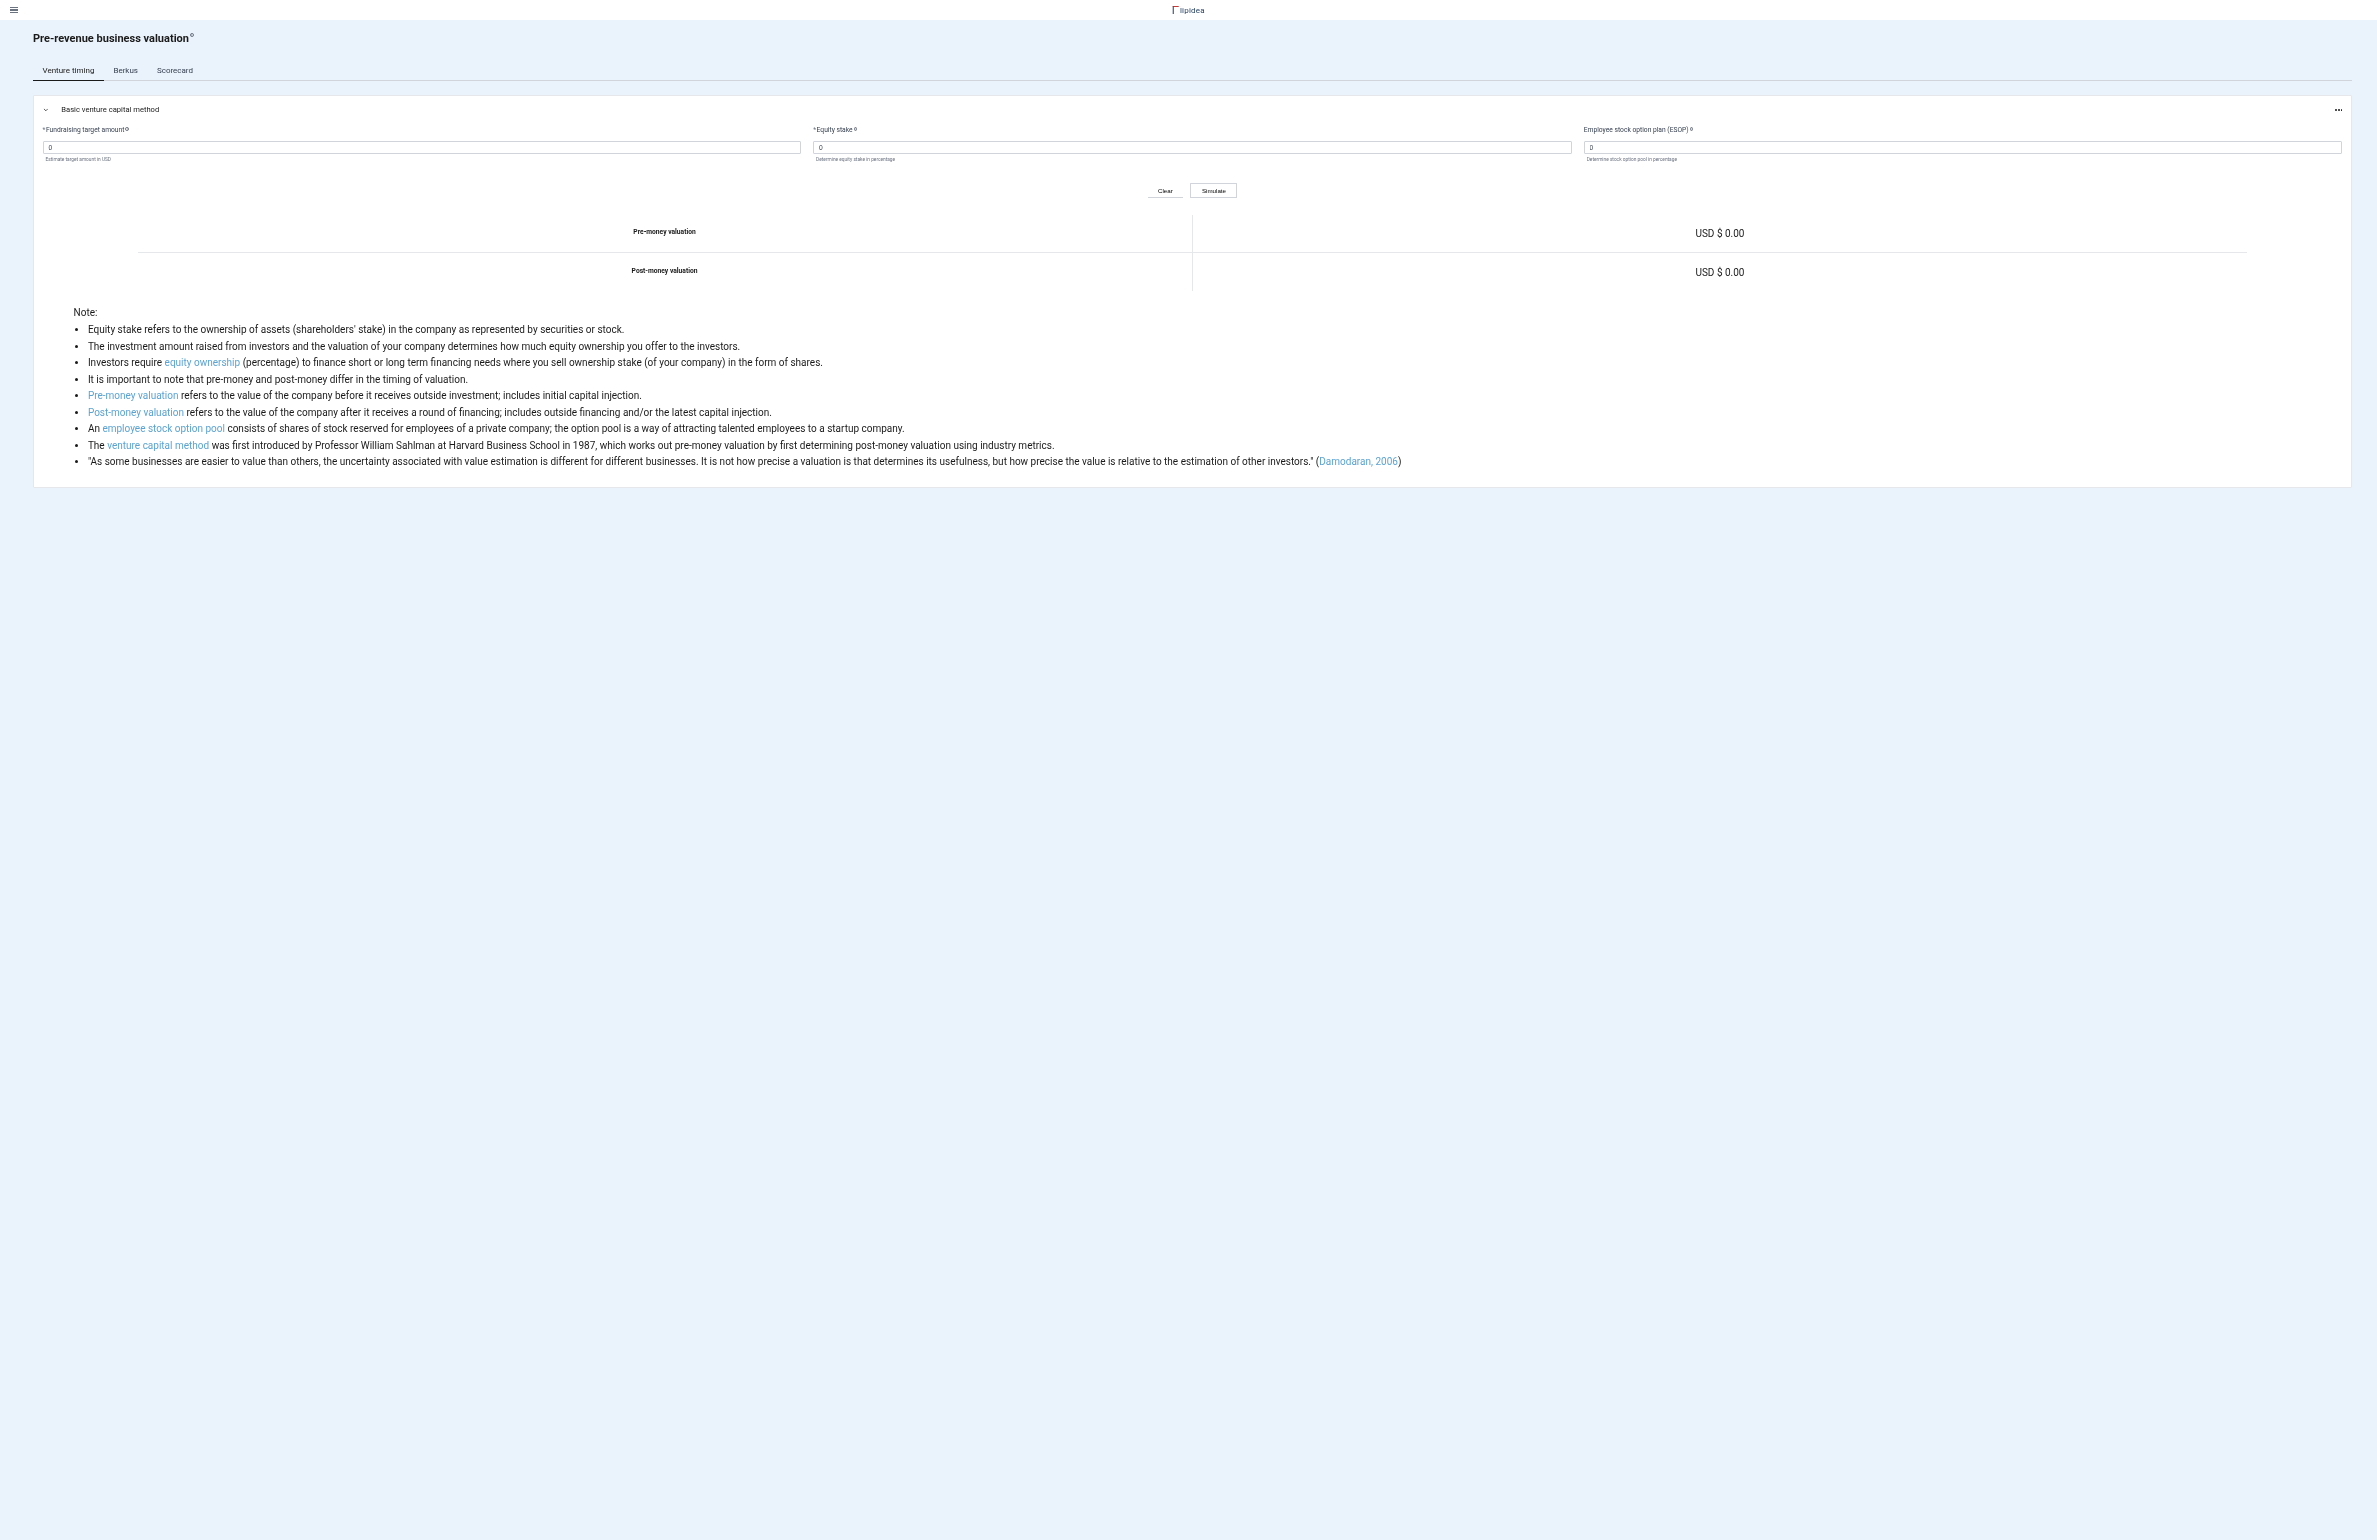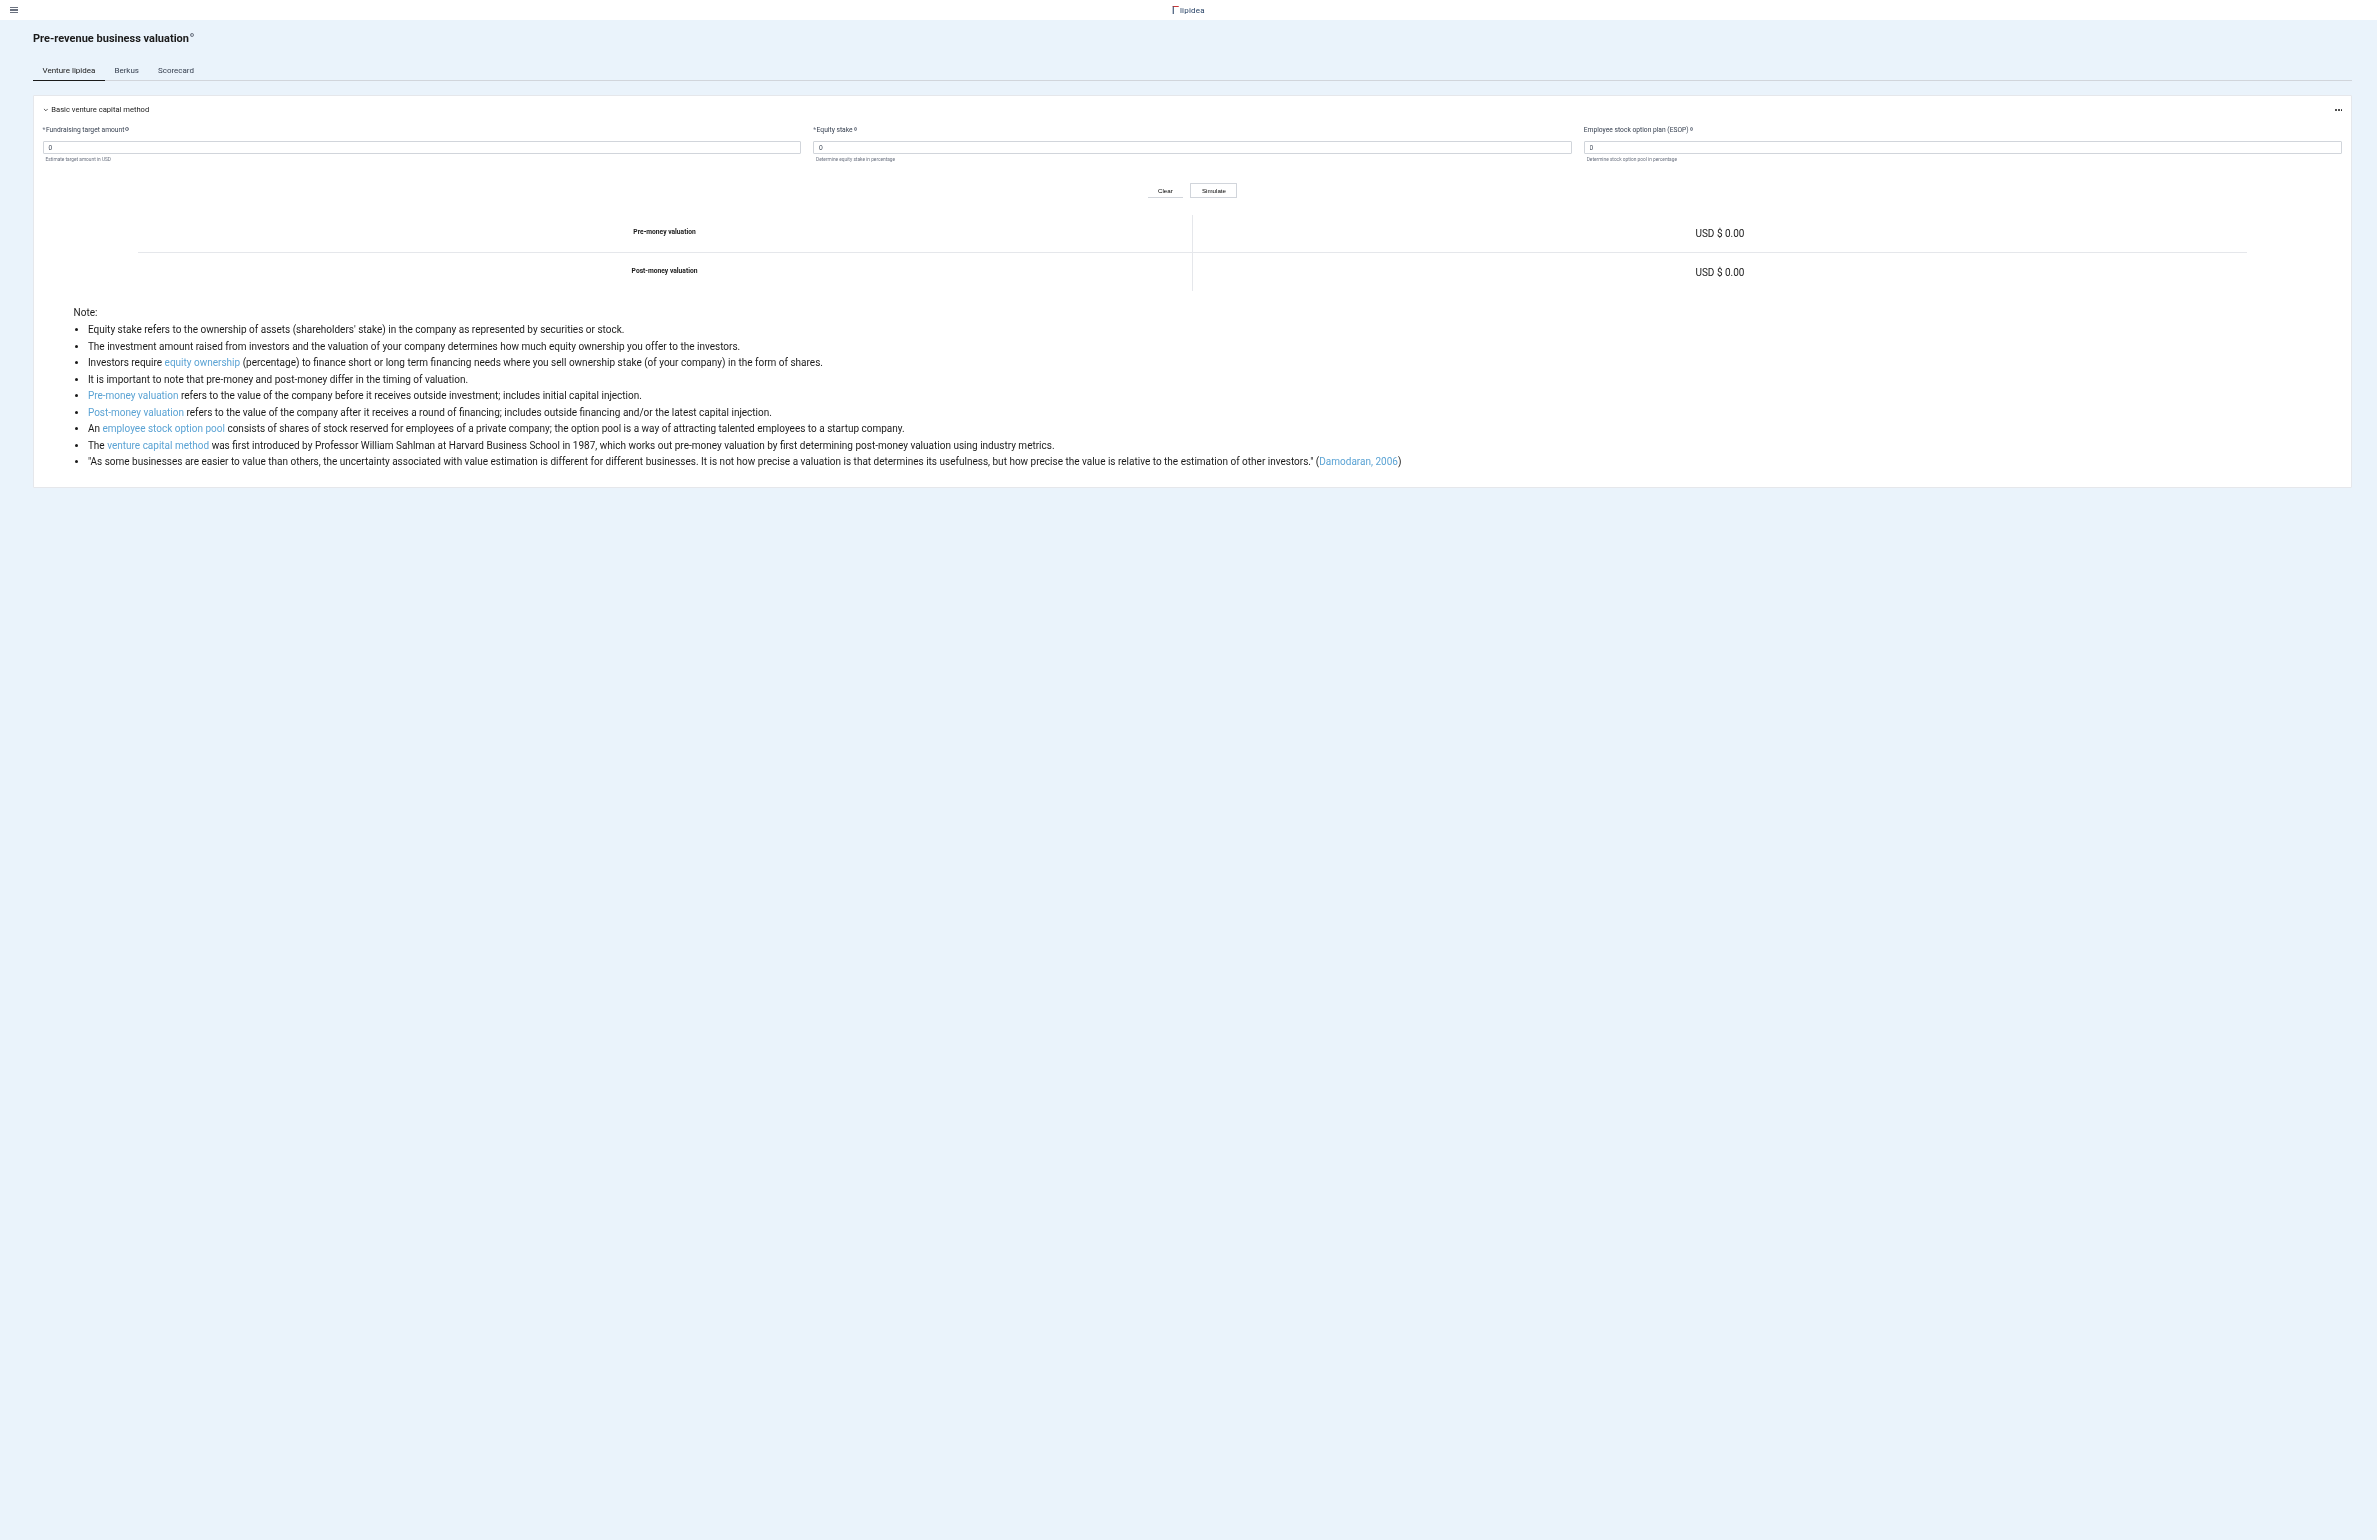--- a/index.html
+++ b/index.html
@@ -108,21 +108,21 @@
       padding: 8.6px 8.6px 16.6px 8.6px;
     }
     .card-header {
       display: flex;
       align-items: center;
       justify-content: space-between;
     }
     .card-title-wrap {
       display: flex;
       align-items: center;
-      gap: 3px;
+      gap: 13px;
     }
     .chevron-icon {
       width: 5.7px;
       height: 5.7px;
       display: flex;
       align-items: center;
       justify-content: center;
       cursor: pointer;
     }
     .chevron-icon svg {
@@ -258,21 +258,21 @@
   </div>
 </div>
 
 <div class="content">
   <h1 class="page-title">
     <span>Pre-revenue business valuation</span>
     <span class="info-icon">i</span>
   </h1>
 
   <div class="tabs">
-    <div class="tab active">Venture lipidea</div>
+    <div class="tab active">Venture timing</div>
     <div class="tab">Berkus</div>
     <div class="tab">Scorecard</div>
   </div>
 
   <div class="card">
     <div class="card-header">
       <div class="card-title-wrap">
         <span class="chevron-icon">
           <svg viewBox="0 0 12 12">
               <path d="M2 4 L6 8 L10 4" fill="none" stroke="#1a1a1a" stroke-width="1.5"></path>

